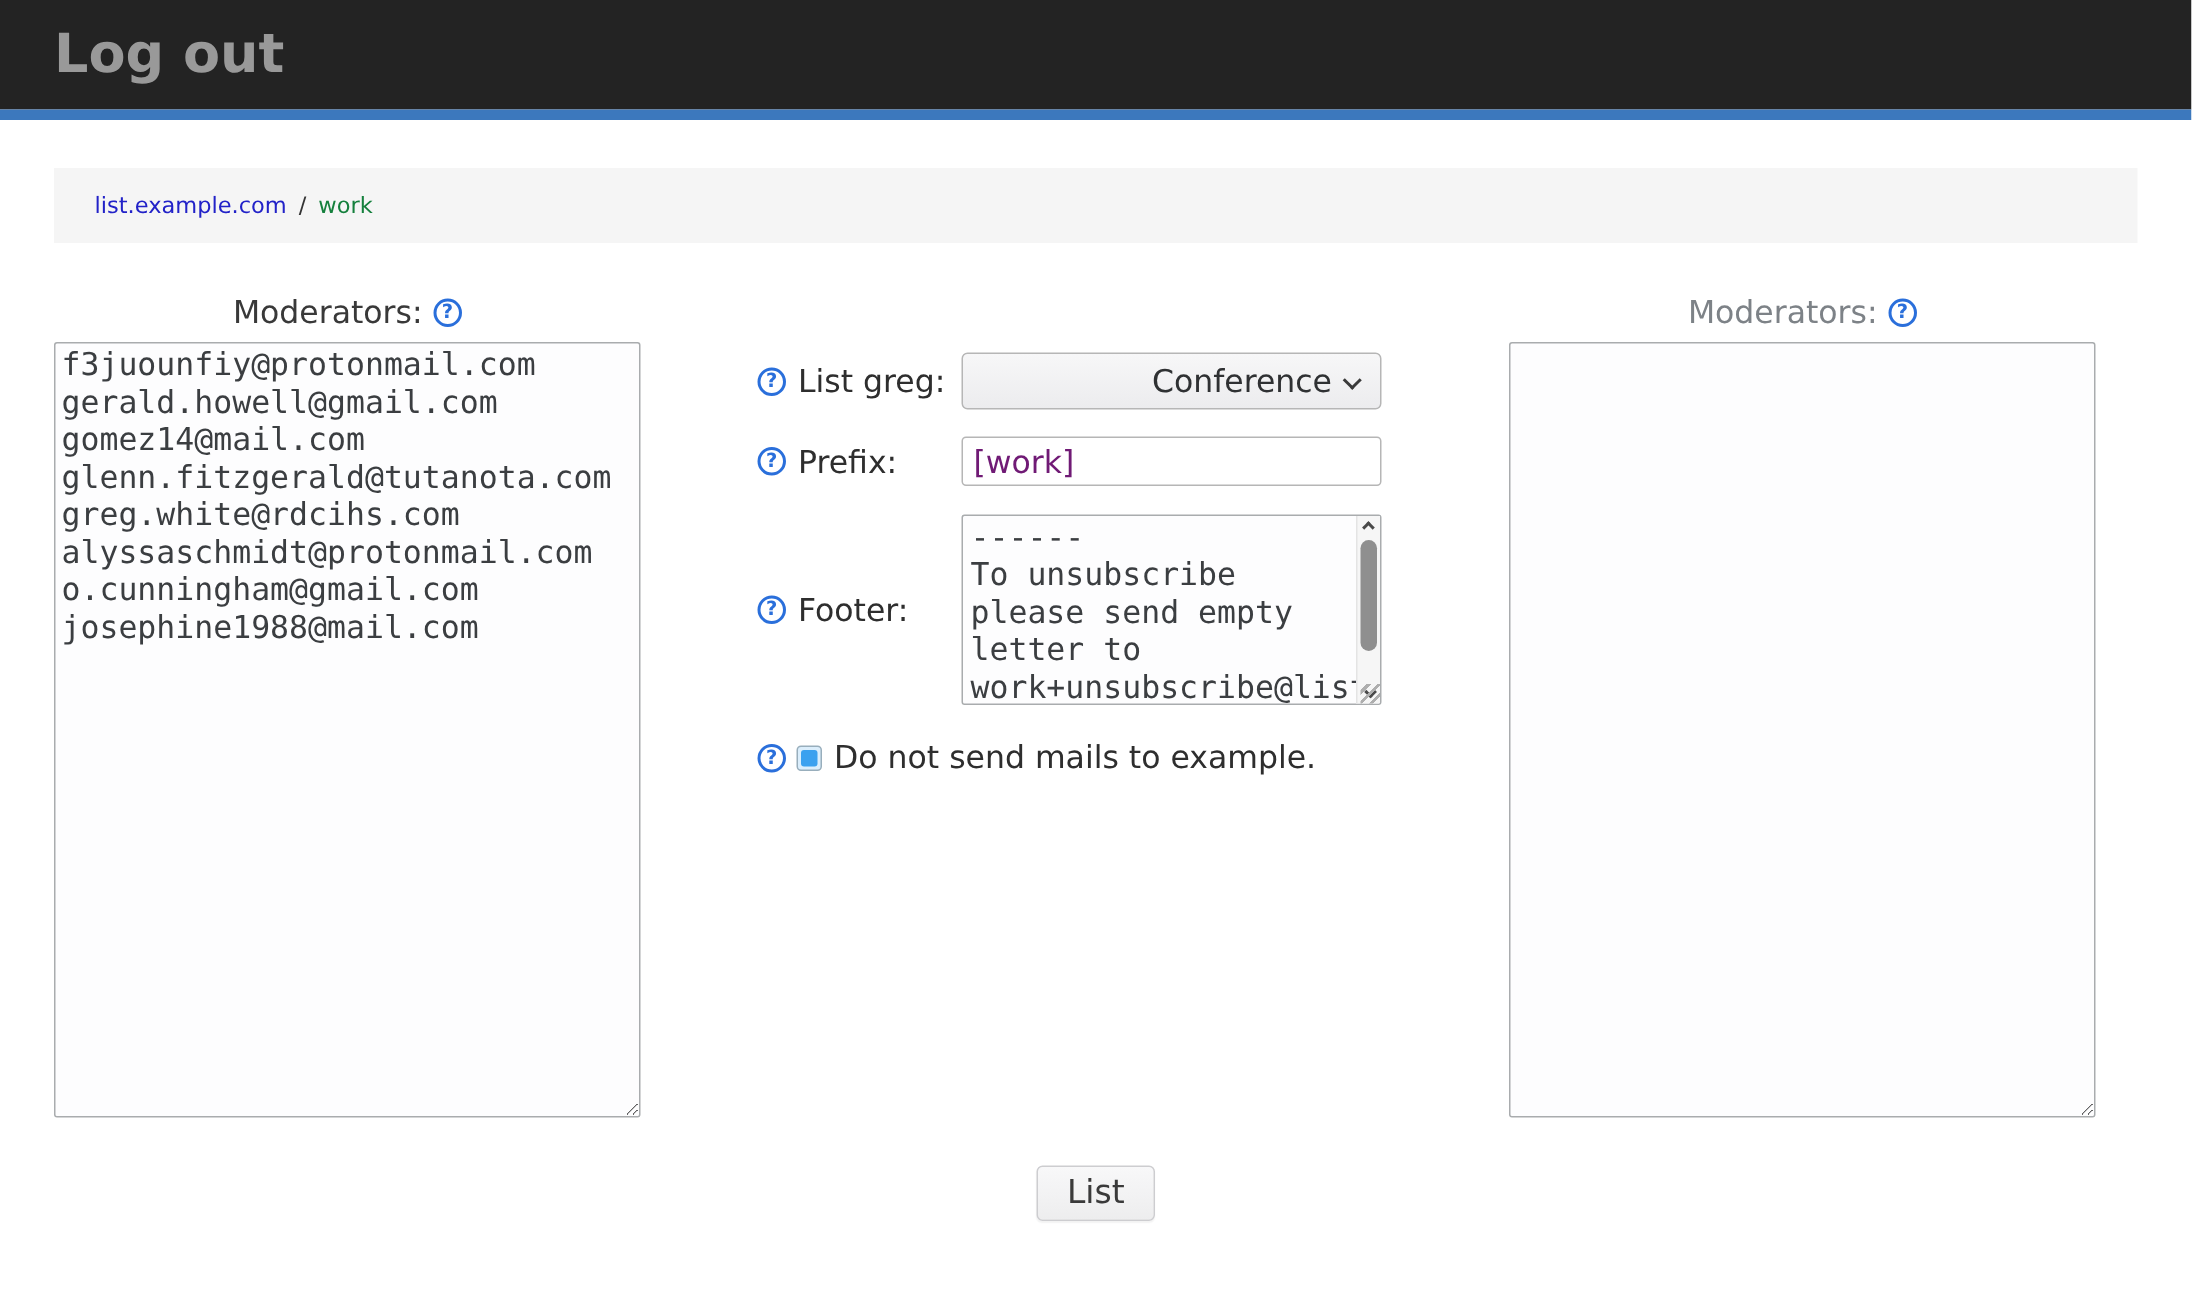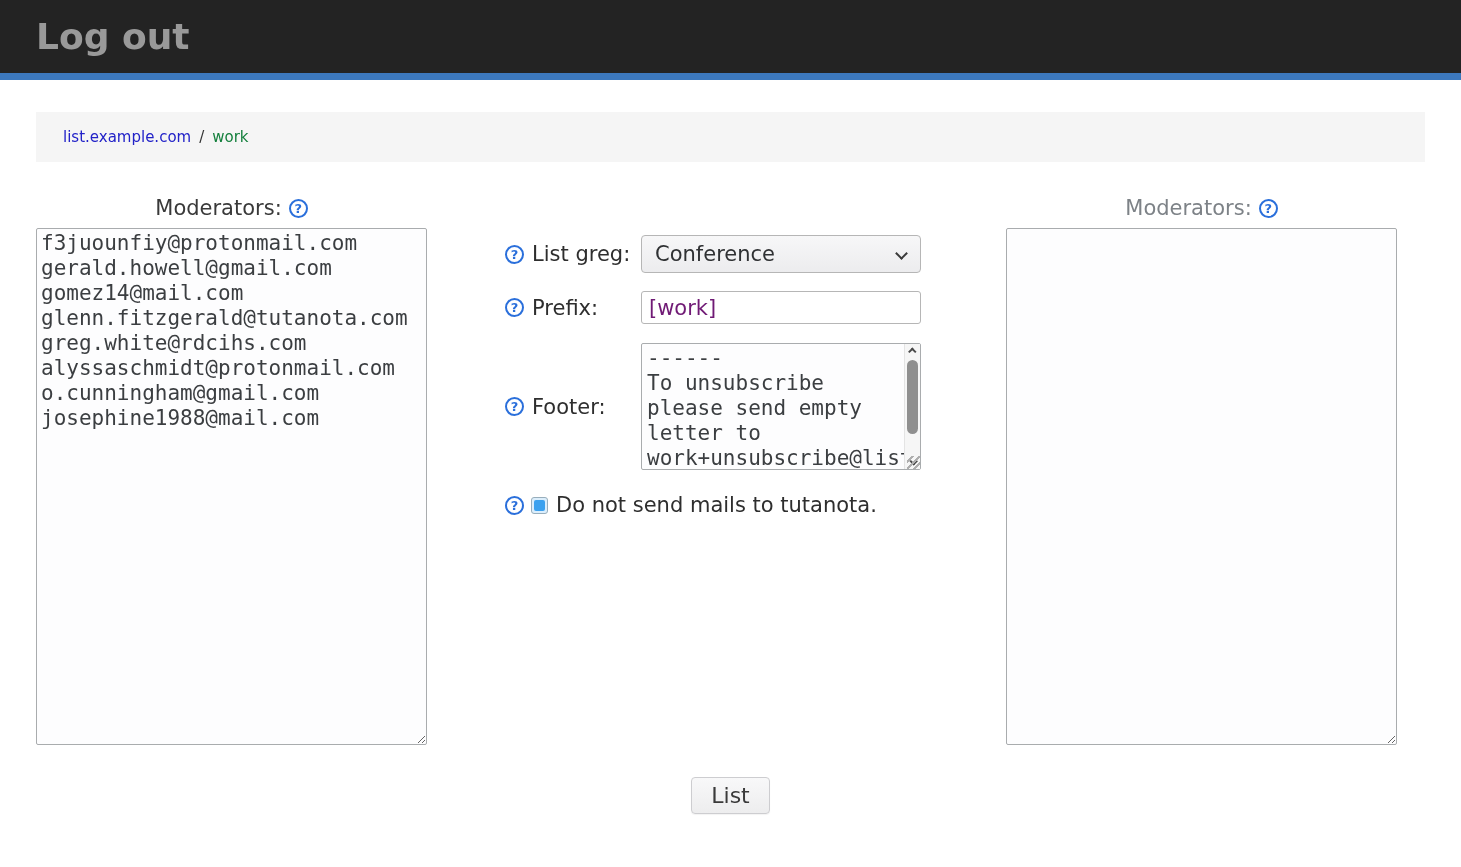--- a/index.html
+++ b/index.html
@@ -78,21 +78,21 @@
   .row-list-type { margin-top: 39px; }
   .row-prefix    { margin-top: 18px; }
   .row-footer    { margin-top: 19px; }
   .row-checkbox  { margin-top: 23px; }
 
   .select-box {
     position: relative; width: 280px; height: 38px;
     background: linear-gradient(#f7f7f8, #ececee);
     border: 1px solid #b6b6b6; border-radius: 4px;
     display: flex; align-items: center; padding: 0 32px 0 13px;
-    font-size: 21px; color: #2f3133; cursor: pointer;
+    font-size: 21px; color: #2f3133; cursor: pointer; justify-content: flex-end;
   }
   .select-box .chev {
     position: absolute; right: 14px; top: 13px;
     width: 9px; height: 9px;
     border-right: 2px solid #3a3a3a; border-bottom: 2px solid #3a3a3a;
     transform: rotate(45deg);
   }
 
   input.text-input {
     width: 280px; height: 33px;
@@ -223,21 +223,21 @@
         </div>
         <div class="resize-corner"></div>
       </div>
     </div>
 
     <div class="form-row row-checkbox">
       <span class="help" style="margin-right:7px">?</span>
       <span class="checkbox">
           <span class="inner"></span>
         </span>
-      <span class="checkbox-label">Do not send mails to tutanota.</span>
+      <span class="checkbox-label">Do not send mails to example.</span>
     </div>
 
   </div>
 
   <div class="col-right">
     <div class="col-label gray">
       <span class="txt">Moderators:</span>
       <span class="help">?</span>
     </div>
     <textarea class="bigbox" spellcheck="false" style=""></textarea>

